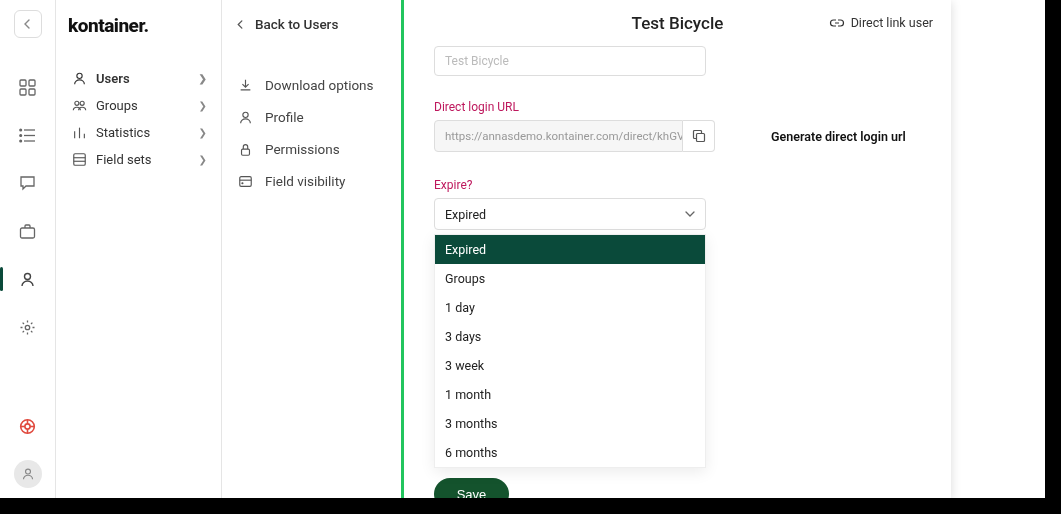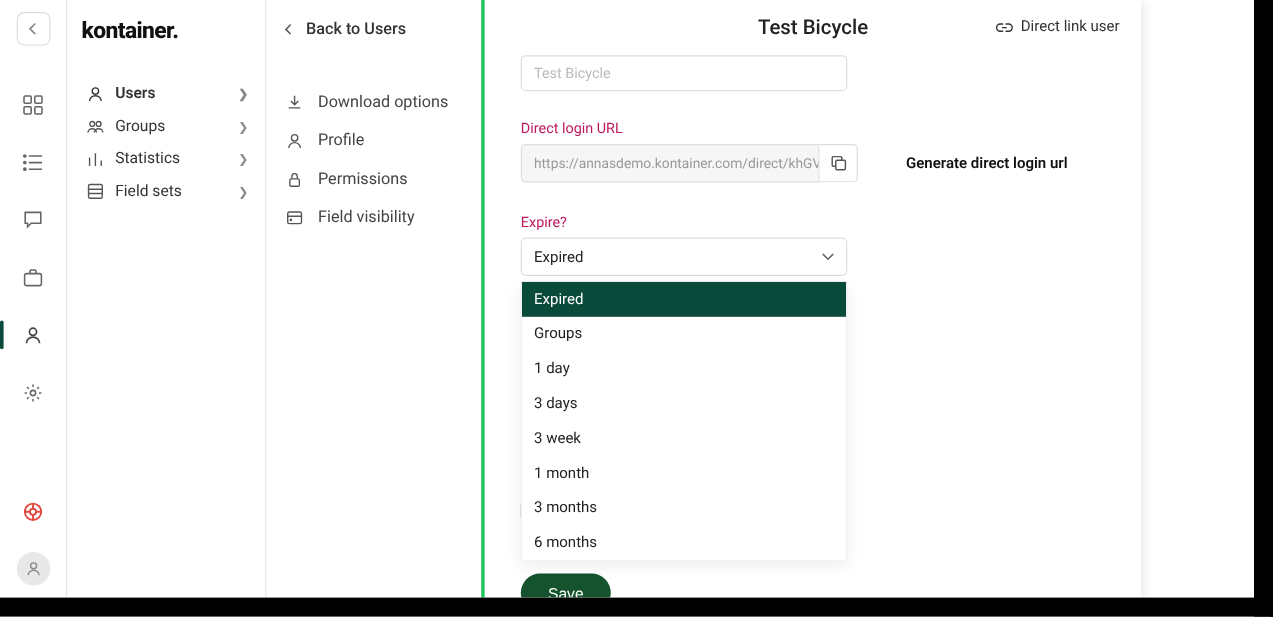--- a/index.html
+++ b/index.html
@@ -33,21 +33,21 @@
 .direct-link { position:absolute; right:18px; display:flex; align-items:center; gap:6px; font-size:12.5px; color:#333; }
 
 .content { padding: 0 30px; }
 
 .ghost-input { width:272px; height:30px; border:1px solid #ddd; border-radius:4px; padding:0 10px; color:#999; font-size:12px; display:flex; align-items:center; margin-bottom: 24px; }
 
 .label { font-size:12px; color:#be185d; margin-bottom:6px; }
 .url-row { display:flex; align-items:center; gap:14px; margin-bottom: 26px; }
 .url-input { width:249px; height:32px; border:1px solid #ddd; border-radius:4px 0 0 4px; background:#f6f6f6; padding:0 10px; font-size:11.5px; color:#999; overflow:hidden; white-space:nowrap; text-overflow:ellipsis; display:flex; align-items:center;}
 .copy-btn { width:32px; height:32px; border:1px solid #ddd; border-left:none; border-radius:0 4px 4px 0; display:flex; align-items:center; justify-content:center; background:#fff; }
-.gen-link { font-size:12.5px; font-weight:600; color:#111; margin-left: 26px; cursor:pointer; }
+.gen-link { font-size:12.5px; font-weight:600; color:#111; margin-left: 42px; cursor:pointer; }
 
 .select-wrap { position:relative; width:272px; }
 .select-box { width:100%; height:32px; border:1px solid #ddd; border-radius:4px; padding:0 10px; font-size:12.5px; display:flex; align-items:center; justify-content:space-between; cursor:pointer; background:#fff; }
 .dropdown { position:absolute; top:36px; left:0; right:0; background:#fff; border:1px solid #eee; box-shadow:0 4px 14px rgba(0,0,0,0.08); z-index:10; }
 .dd-item { padding:7px 10px; font-size:12.5px; cursor:pointer; }
 .dd-item.sel { background:#0a4a3a; color:#fff; }
 
 .check-row { display:flex; align-items:center; gap:10px; font-size:12.5px; color:#444; margin-top: 188px; }
 .checkbox { width:16px; height:16px; border:1px solid #0a4a3a; border-radius:3px; display:flex; align-items:center; justify-content:center; color:#0a4a3a; font-size:11px; }
 

